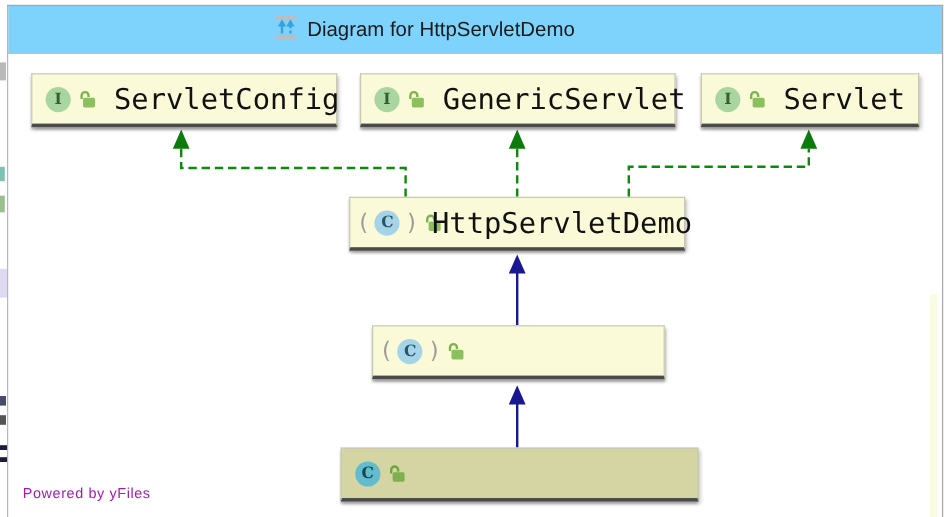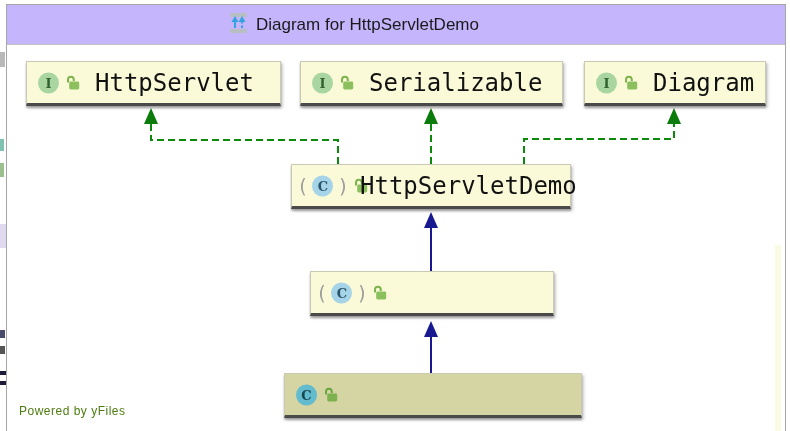--- a/index.html
+++ b/index.html
@@ -6,21 +6,21 @@
   html,body { width:790px; height:431px; background:#fff; overflow:hidden;
               font-family:"Liberation Sans", sans-serif; position:relative; }
 
   
   .editor-strip { position:absolute; left:0; top:0; width:6px; height:431px; background:#fff; z-index:1; }
   .frag { position:absolute; left:0; }
 
   
   .popup { position:absolute; left:6px; top:4px; width:780px; height:427px;
            border:1px solid #a6a6a6; border-bottom:none; background:#fff; z-index:2; }
-  .titlebar { position:relative; height:40px; background:#c4b5fd; border-bottom:1px solid #c2c2c2; }
+  .titlebar { position:relative; height:40px; background:#7dd3fc; border-bottom:1px solid #c2c2c2; }
   .title-group { position:absolute; left:221px; top:0; height:40px; display:flex; align-items:center; gap:7px; }
   .title-text { font-size:17px; color:#1a1a1a; }
 
   .canvas { position:relative; width:778px; height:386px; background:#fff; }
   .edges-svg { position:absolute; left:-6px; top:-44px; width:790px; height:431px; pointer-events:none; }
 
   .node { position:absolute; height:45px; background:#fafad8;
           border:1px solid #c9c9b4; border-bottom:3px solid #4a4a4a;
           box-shadow:0 2px 2px rgba(0,0,0,0.28), 2px 2px 3px rgba(0,0,0,0.18); }
   .node.selected { background:#d5d5a4; }
@@ -32,21 +32,21 @@
            font-size:13px; line-height:1; }
   .badge.iface { background:#a8d5a0; color:#31602f; }
   .badge.cls-lib { background:#a5d4e8; color:#2a5568; }
   .badge.cls { background:#63bbce; color:#17444e; }
   .paren { font-family:"DejaVu Sans Mono", monospace; font-size:19px; color:#9d9d9d; line-height:1; }
   .node-label { position:absolute; left:68px; top:50%; transform:translateY(-50%);
                 font-family:"DejaVu Sans Mono", monospace; font-size:24px; color:#111;
                 white-space:nowrap; }
   .lock-icon { display:block; }
 
-  .watermark { position:absolute; left:12px; top:359px; font-size:12px; color:#4d7c0f;
+  .watermark { position:absolute; left:12px; top:359px; font-size:12px; color:#a21caf;
                letter-spacing:0.5px; }
 
   
   .faint-strip { position:absolute; left:768px; top:200px; width:6px; height:186px; background:#fbfbe4; }
 
   #n-serializable   { left:19px;  top:16px;  width:255px; }
   #n-servletconfig  { left:293px; top:16px;  width:263px; }
   #n-servlet        { left:577px; top:16px;  width:182px; }
   #n-genericservlet { left:284px; top:119px; width:280px; }
   #n-httpservlet    { left:303px; top:226px; width:244px; }
@@ -107,47 +107,47 @@
     <div class="node" id="n-serializable">
       <span class="icon-cluster">
         <span class="badge iface">I</span>
         <span>
           <svg class="lock-icon" width="16" height="16" viewBox="0 0 16 16">
             <path d="M3 8 V5.2 a2.9 2.9 0 0 1 5.8 0 V6.4" fill="none" stroke="#7cb34c" stroke-width="2"></path>
             <rect x="4.2" y="7" width="10" height="8" rx="1.4" fill="#8cbf5e"></rect>
           </svg>
         </span>
       </span>
-      <span class="node-label">HttpServlet</span>
+      <span class="node-label">ServletConfig</span>
     </div>
 
     <div class="node" id="n-servletconfig">
       <span class="icon-cluster">
         <span class="badge iface">I</span>
         <span>
           <svg class="lock-icon" width="16" height="16" viewBox="0 0 16 16">
             <path d="M3 8 V5.2 a2.9 2.9 0 0 1 5.8 0 V6.4" fill="none" stroke="#7cb34c" stroke-width="2"></path>
             <rect x="4.2" y="7" width="10" height="8" rx="1.4" fill="#8cbf5e"></rect>
           </svg>
         </span>
       </span>
-      <span class="node-label">Serializable</span>
+      <span class="node-label">GenericServlet</span>
     </div>
 
     <div class="node" id="n-servlet">
       <span class="icon-cluster">
         <span class="badge iface">I</span>
         <span>
           <svg class="lock-icon" width="16" height="16" viewBox="0 0 16 16">
             <path d="M3 8 V5.2 a2.9 2.9 0 0 1 5.8 0 V6.4" fill="none" stroke="#7cb34c" stroke-width="2"></path>
             <rect x="4.2" y="7" width="10" height="8" rx="1.4" fill="#8cbf5e"></rect>
           </svg>
         </span>
       </span>
-      <span class="node-label">Diagram</span>
+      <span class="node-label">Servlet</span>
     </div>
 
     <div class="node" id="n-genericservlet">
       <span class="icon-cluster with-parens">
         <span class="paren">(</span>
         <span class="badge cls-lib">C</span>
         <span class="paren">)</span>
         <span>
           <svg class="lock-icon" width="16" height="16" viewBox="0 0 16 16">
             <path d="M3 8 V5.2 a2.9 2.9 0 0 1 5.8 0 V6.4" fill="none" stroke="#7cb34c" stroke-width="2"></path>

